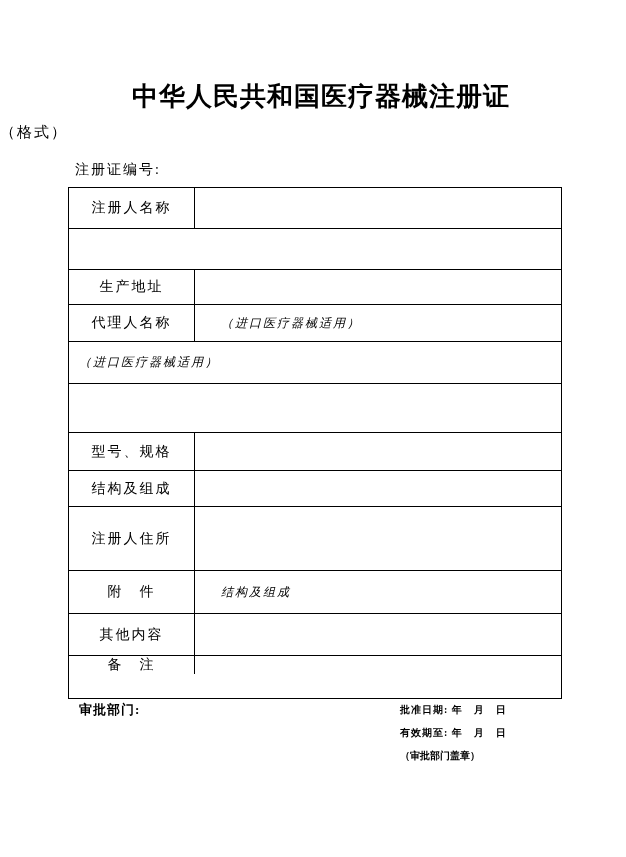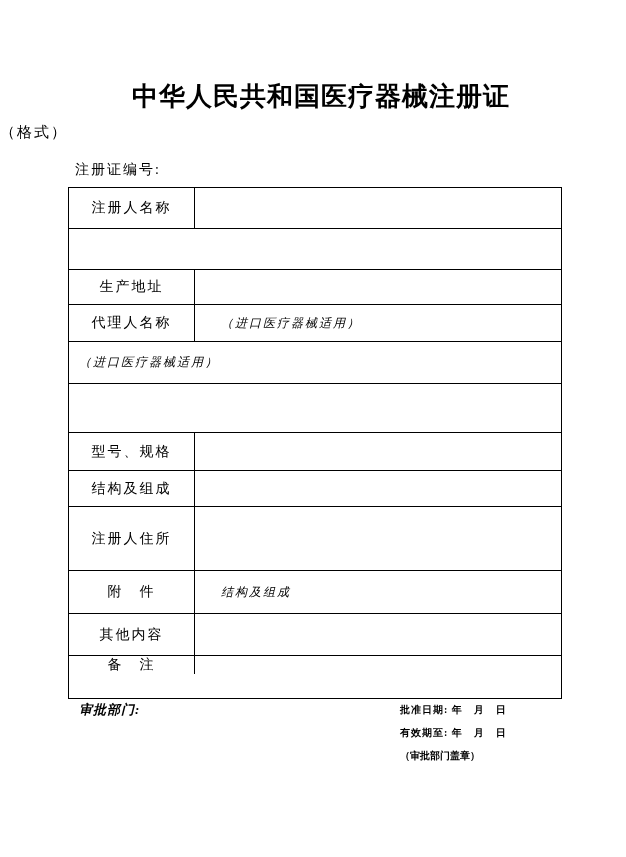--- a/index.html
+++ b/index.html
@@ -74,21 +74,20 @@
     letter-spacing: 2px;
     font-style: italic;
   }
   .footer-dept {
     position: absolute;
     top: 701px;
     left: 79px;
     font-size: 13px;
     font-weight: bold;
     letter-spacing: 1px;
-    font-style: italic;
   }
   .footer-right {
     position: absolute;
     top: 701px;
     left: 400px;
     width: 132px;
     font-size: 10px;
     font-weight: bold;
     letter-spacing: 1px;
   }

